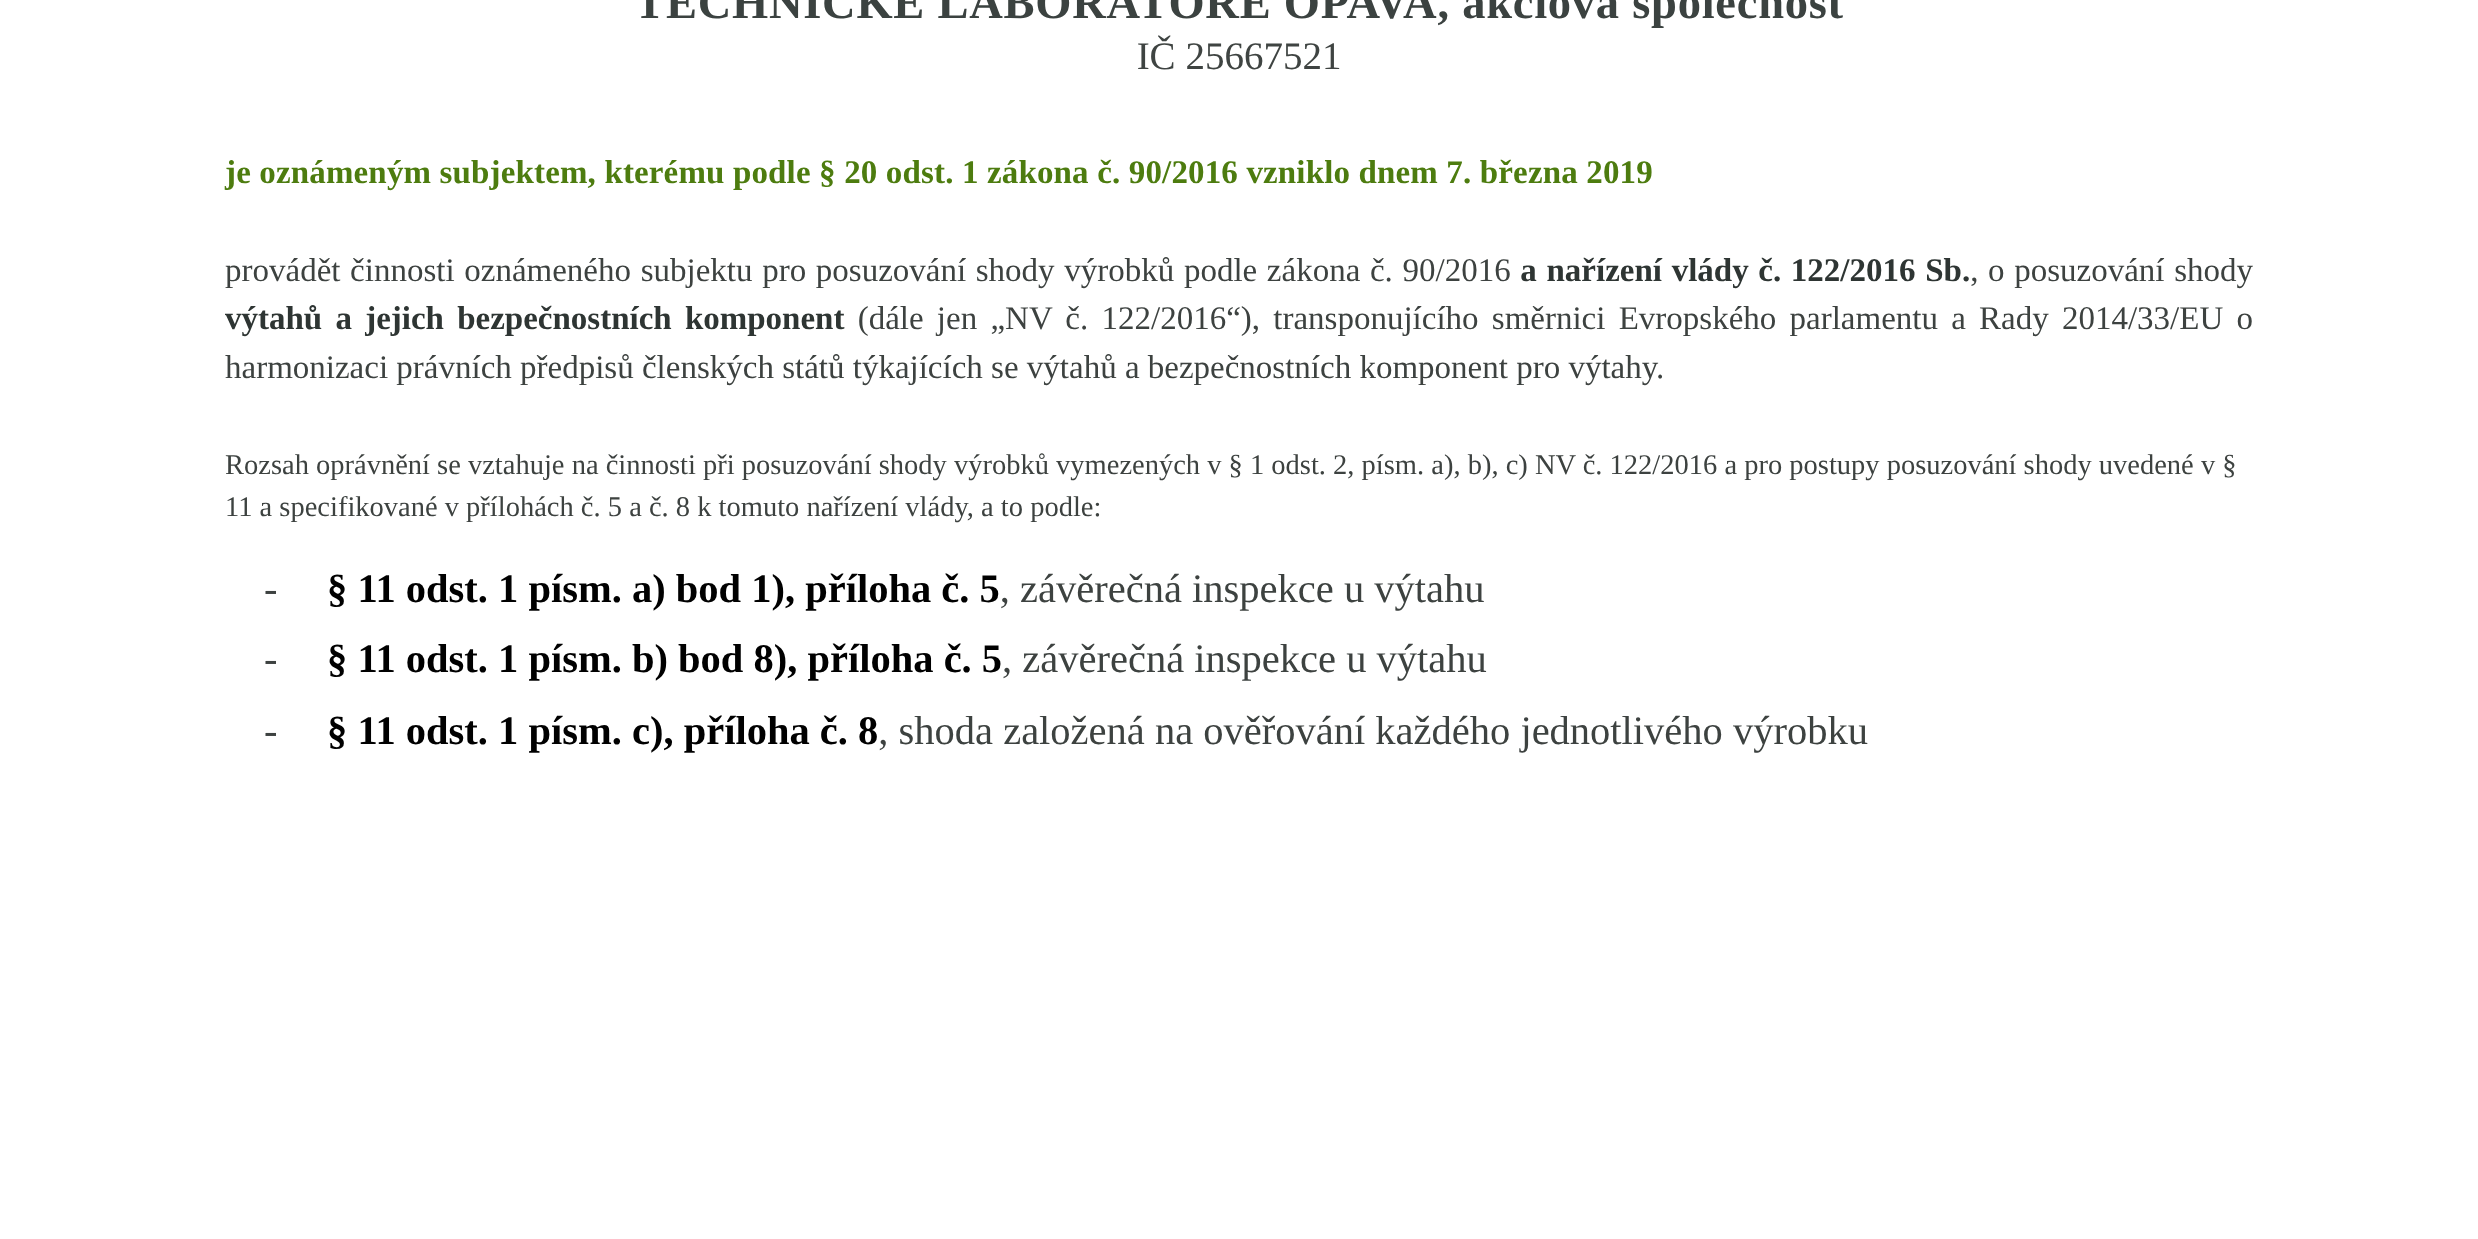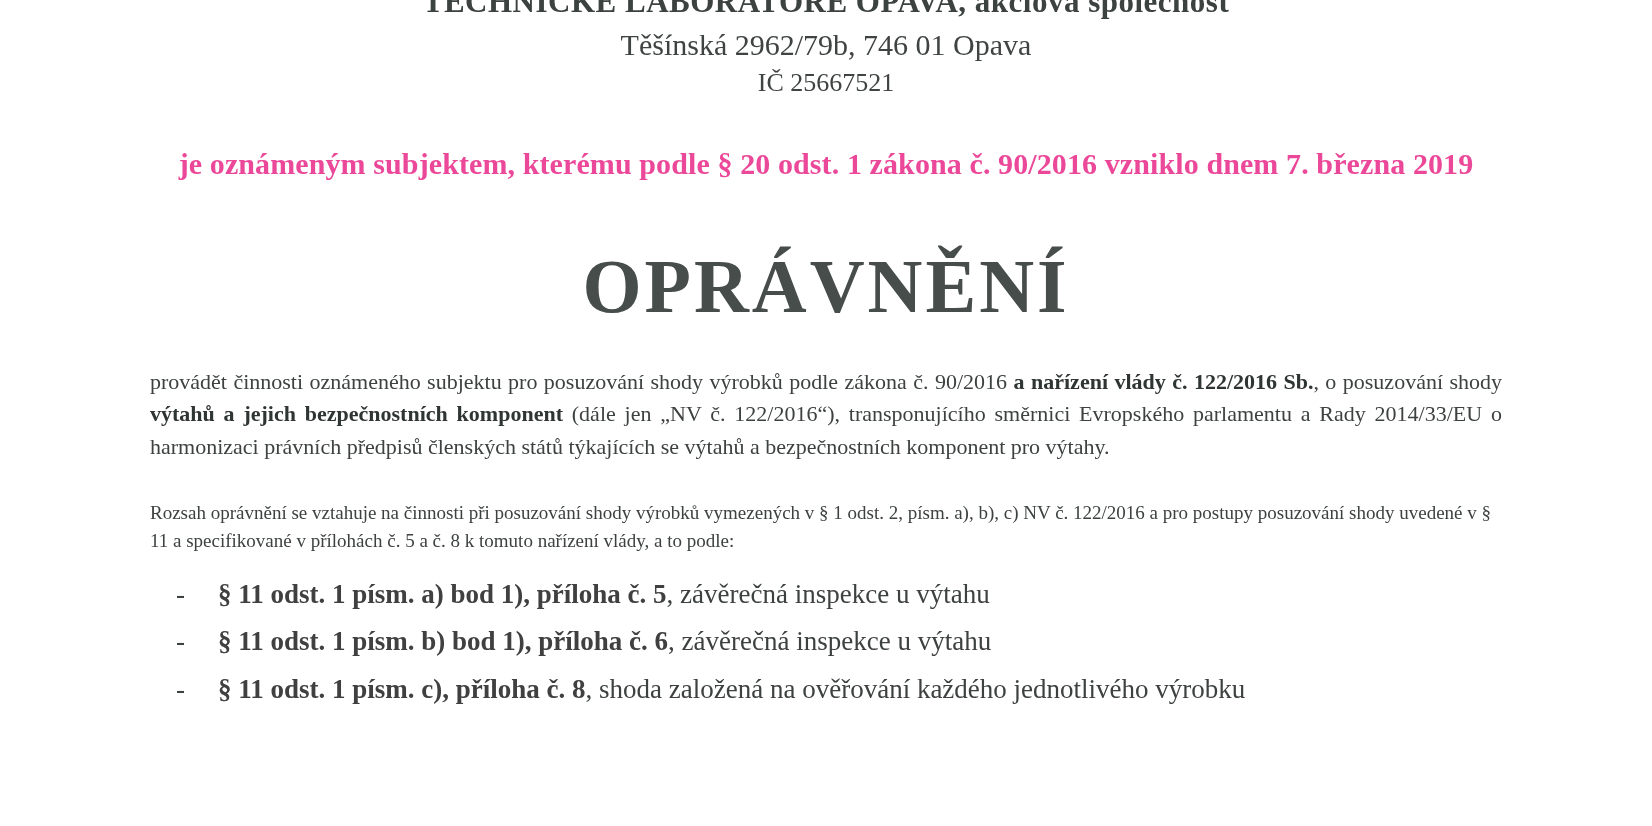--- a/index.html
+++ b/index.html
@@ -43,26 +43,25 @@
     color: #3f4442;
   }
   .hdr-ic {
     font-size: 26px;
     line-height: 1.3;
     margin-top: 2px;
     color: #3f4442;
   }
 
   .notified {
-    text-align: center;
-    font-size: 30px;
+    font-size: 22px;
     font-weight: bold;
     margin-top: 48px;
     letter-spacing: 0.1px;
-    color: #ec4899;
+    color: #4d7c0f;
     white-space: nowrap;
   }
 
   .title {
     text-align: center;
     font-size: 76px;
     font-weight: bold;
     letter-spacing: 3px;
     margin-top: 62px;
     color: #464d4a;
@@ -111,49 +110,47 @@
     text-align: justify;
   }
   ul.items li .dash {
     position: absolute;
     left: 26px;
     top: 0;
     color: #3d4240;
   }
   ul.items li b {
     font-weight: bold;
-    color: #404040;
+    color: #000000;
   }
 </style>
 </head>
 <body>
 
 <div class="page">
 
   <div class="hdr">
     <div class="hdr-company">TECHNICKÉ LABORATOŘE OPAVA, akciová společnost</div>
-    <div class="hdr-address">Těšínská 2962/79b, 746 01 Opava</div>
     <div class="hdr-ic">IČ 25667521</div>
   </div>
 
   <div class="notified">je oznámeným subjektem, kterému podle § 20 odst. 1 zákona č. 90/2016 vzniklo dnem 7. března 2019</div>
 
-  <div class="title">OPRÁVNĚNÍ</div>
 
   <p class="para first">
     <span>provádět činnosti oznámeného subjektu pro posuzování shody výrobků podle zákona č. 90/2016 </span><b>a nařízení vlády č. 122/2016 Sb.</b><span>, o posuzování shody </span><b>výtahů a jejich bezpečnostních komponent</b><span> (dále jen „NV č. 122/2016“), transponujícího směrnici Evropského parlamentu a Rady 2014/33/EU o harmonizaci právních předpisů členských států týkajících se výtahů a bezpečnostních komponent pro výtahy.</span>
   </p>
 
   <p class="para2">Rozsah oprávnění se vztahuje na činnosti při posuzování shody výrobků vymezených v § 1 odst. 2, písm. a), b), c) NV č. 122/2016 a pro postupy posuzování shody uvedené v § 11 a specifikované v přílohách č. 5 a č. 8 k tomuto nařízení vlády, a to podle:</p>
 
   <ul class="items">
     <li>
       <span class="dash">-</span><b>§ 11 odst. 1 písm. a) bod 1), příloha č. 5</b><span>, závěrečná inspekce u výtahu</span>
     </li>
     <li>
-      <span class="dash">-</span><b>§ 11 odst. 1 písm. b) bod 1), příloha č. 6</b><span>, závěrečná inspekce u výtahu</span>
+      <span class="dash">-</span><b>§ 11 odst. 1 písm. b) bod 8), příloha č. 5</b><span>, závěrečná inspekce u výtahu</span>
     </li>
     <li>
       <span class="dash">-</span><b>§ 11 odst. 1 písm. c), příloha č. 8</b><span>, shoda založená na ověřování každého jednotlivého výrobku</span>
     </li>
   </ul>
 
 </div>
 
 </body></html>

